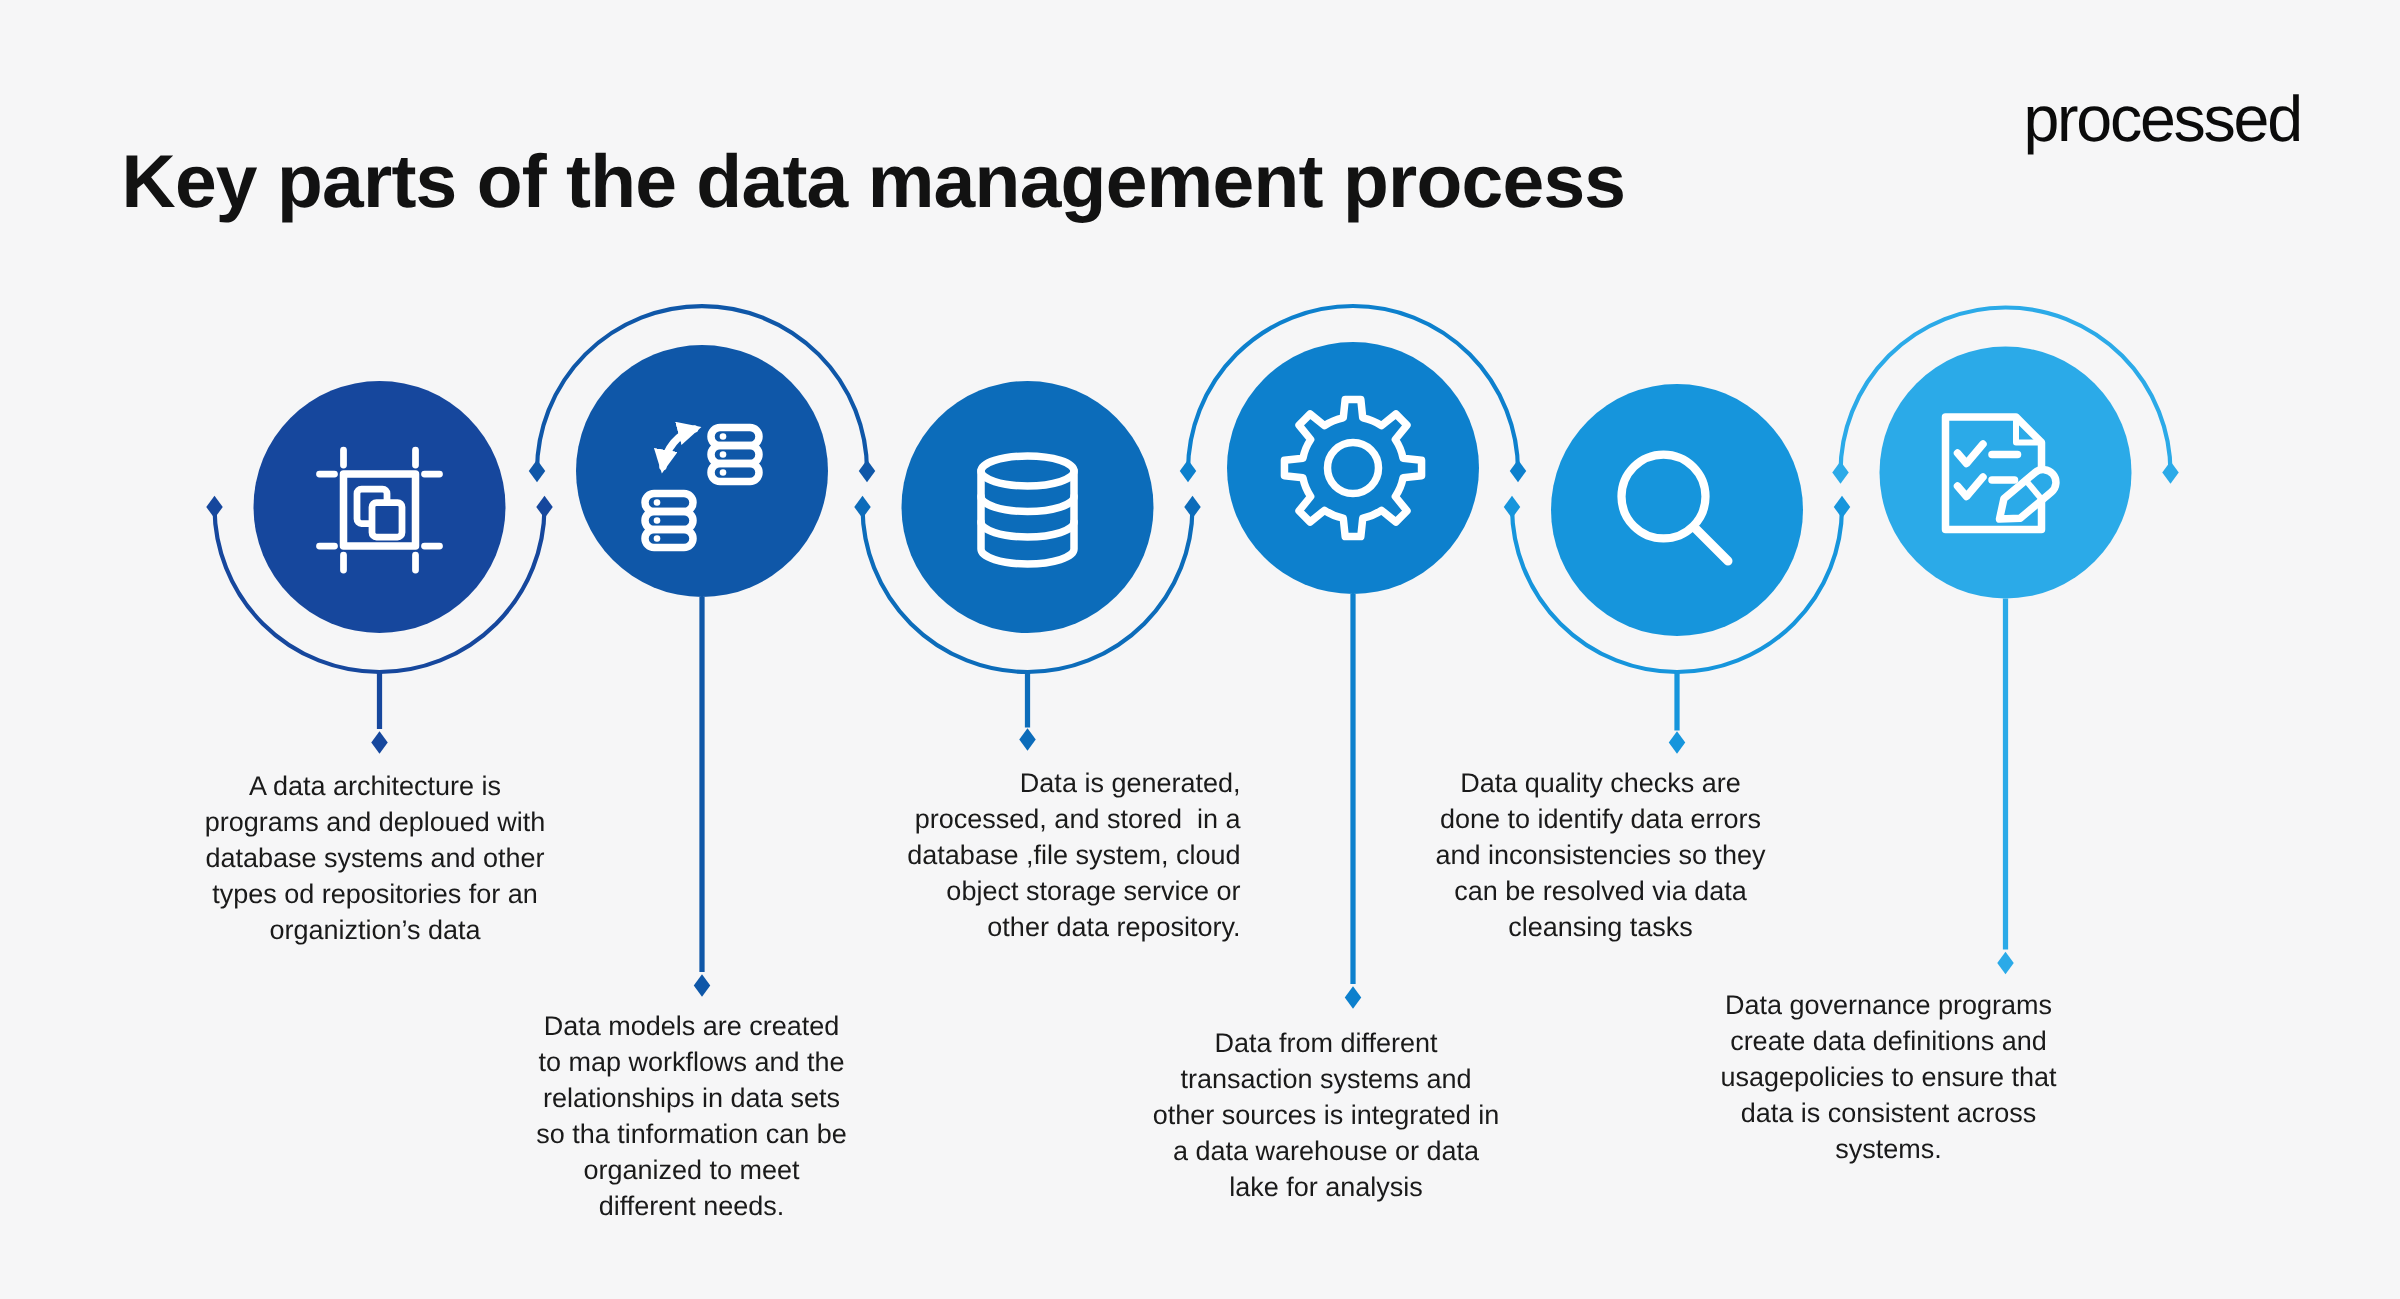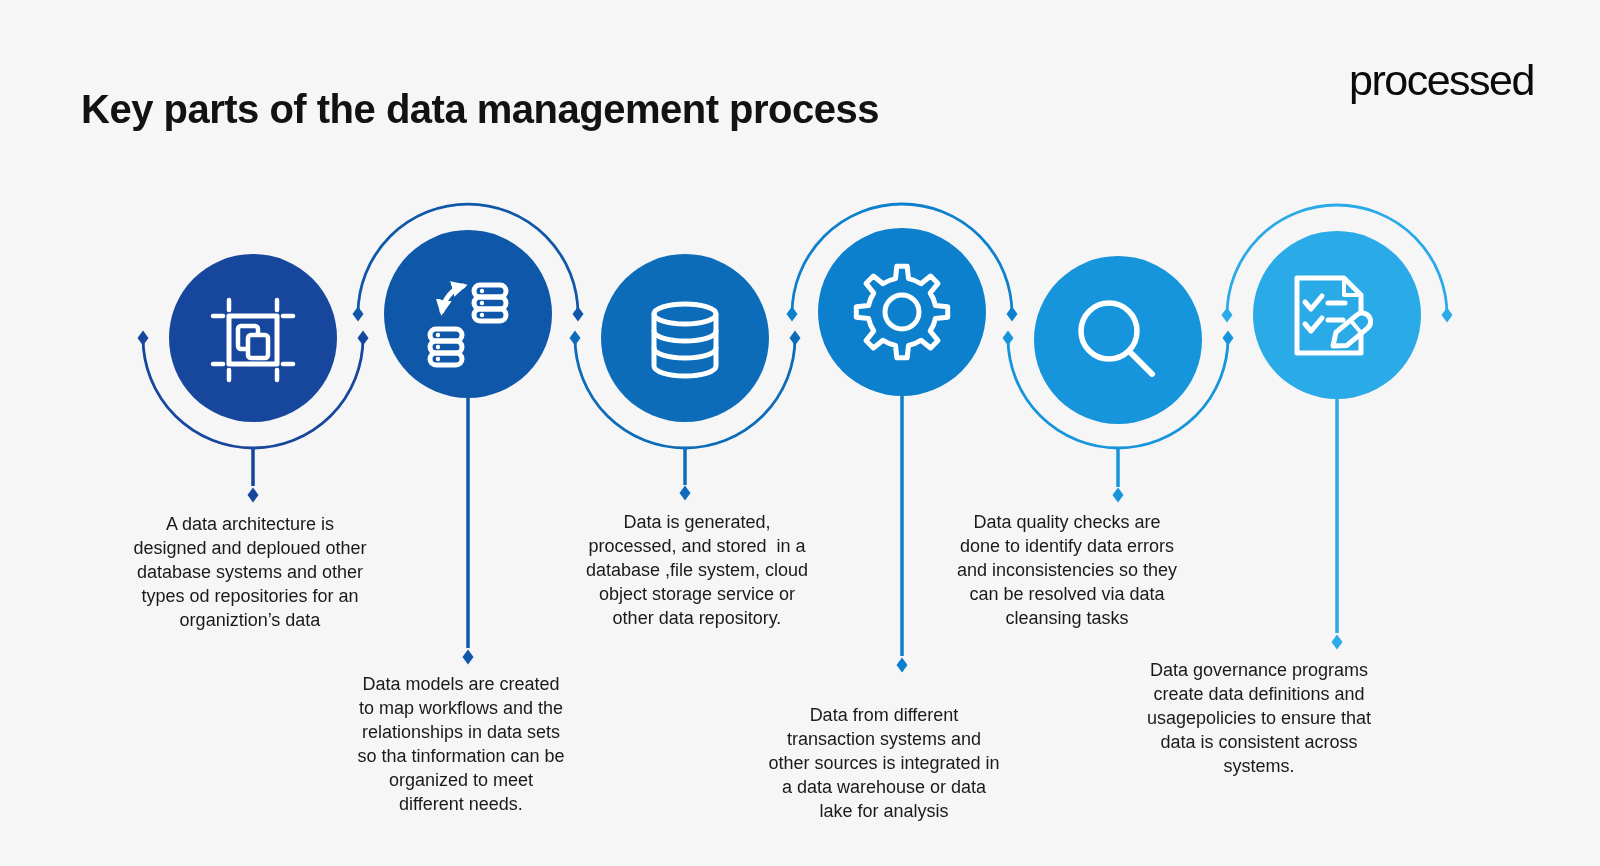--- a/index.html
+++ b/index.html
@@ -3,21 +3,21 @@
 <meta charset="utf-8">
 <style>
   html,body{margin:0;padding:0;}
   body{
     width:1600px;height:866px;position:relative;overflow:hidden;
     background:#f6f6f7;
     font-family:"Liberation Sans","DejaVu Sans",sans-serif;
   }
   .title{
     position:absolute;left:81px;top:60px;
-    font-size:40px;font-weight:700;letter-spacing:-0.5px;
+    font-size:50px;font-weight:700;letter-spacing:-0.5px;
     color:#121212;line-height:1.1;
   }
   .brand{
     position:absolute;left:1349px;top:56px;
     font-size:43px;font-weight:500;letter-spacing:-1.5px;
     color:#0b0b0b;
   }
   .diagram{position:absolute;left:0;top:0;}
   .arc{fill:none;stroke:currentColor;stroke-width:2.8px;}
   .stem{stroke:currentColor;stroke-width:3.5px;}
@@ -146,36 +146,36 @@
       <line x1="-9" y1="5" x2="6" y2="5"></line>
       <g transform="translate(-4,31) rotate(-40)">
         <path d="M0,0 L11,-8.5 L38,-8.5 A8.5,8.5 0 0 1 38,8.5 L11,8.5 Z" fill="currentColor"></path>
         <line x1="30" y1="-8.5" x2="30" y2="8.5" stroke-width="4"></line>
       </g>
     </g>
   </g>
 </svg>
 
 <div class="desc" style="left:95px;  top:512px;">A data architecture is
-designed and deploued other
+programs and deploued with
 database systems and other
 types od repositories for an
 organiztion’s data</div>
 <div class="desc" style="left:306px; top:672px;">Data models are created
 to map workflows and the
 relationships in data sets
 so tha tinformation can be
 organized to meet
 different needs.</div>
-<div class="desc" style="left:542px; top:510px;">Data is generated,
+<div class="desc" style="left:517px; top:510px;text-align:right;">Data is generated,
 processed, and stored  in a
 database ,file system, cloud
 object storage service or
 other data repository.</div>
-<div class="desc" style="left:729px; top:703px;">Data from different
+<div class="desc" style="left:729px; top:683px;">Data from different
 transaction systems and
 other sources is integrated in
 a data warehouse or data
 lake for analysis</div>
 <div class="desc" style="left:912px; top:510px;">Data quality checks are
 done to identify data errors
 and inconsistencies so they
 can be resolved via data
 cleansing tasks</div>
 <div class="desc" style="left:1104px;top:658px;">Data governance programs

